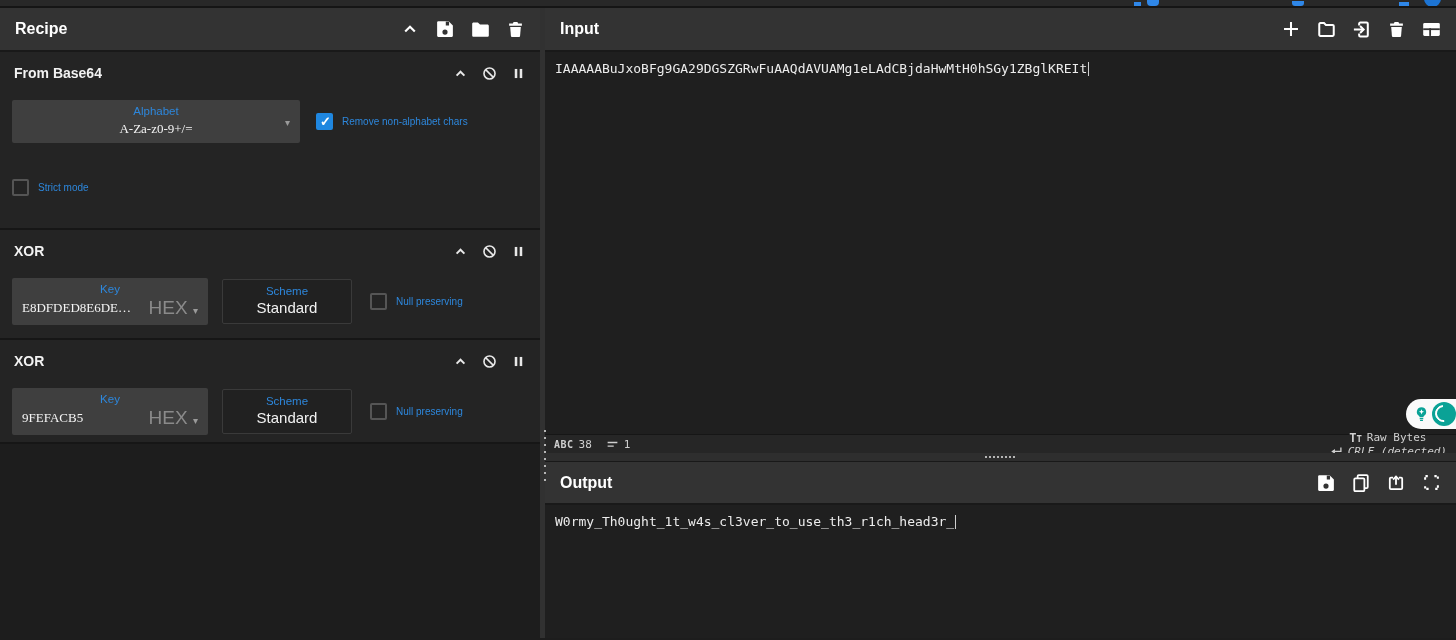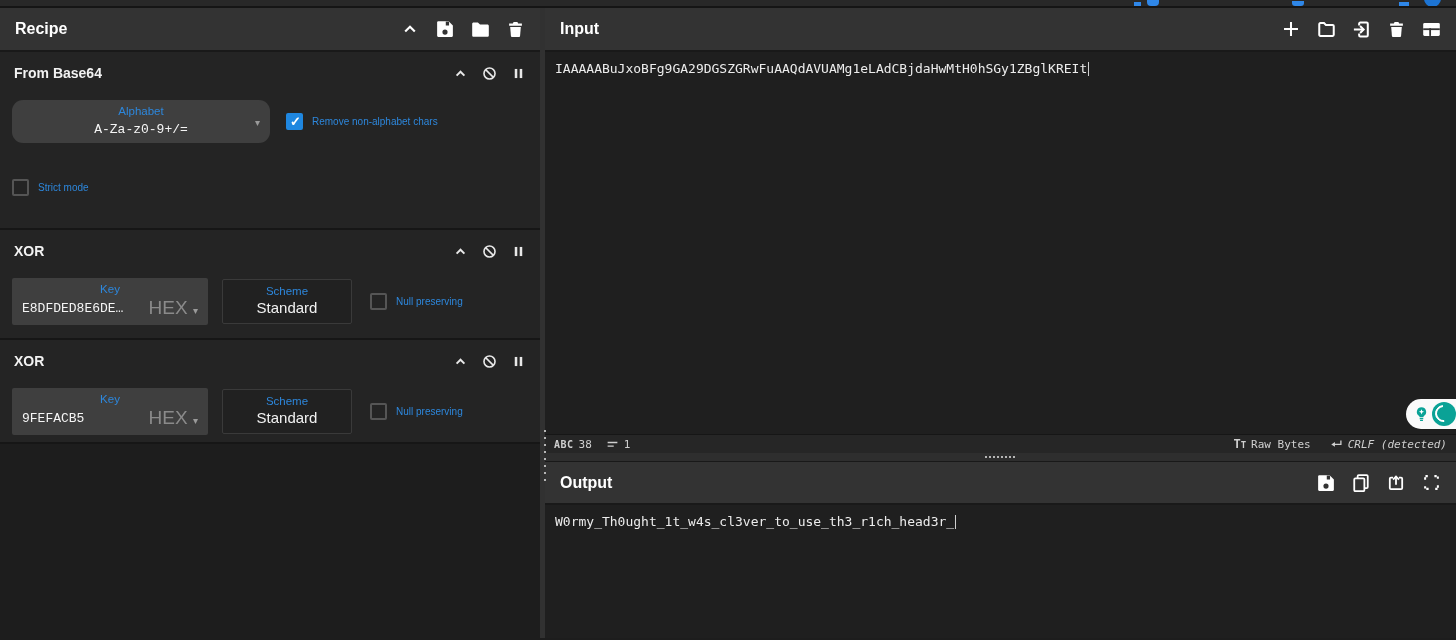--- a/index.html
+++ b/index.html
@@ -32,22 +32,22 @@
   .op-header { height:42px; display:flex; align-items:center; padding:0 14px; }
   .op-title { font-size:14px; font-weight:bold; color:#f2f2f2; }
   .op-icons { margin-left:auto; display:flex; align-items:center; gap:13px; }
   .oicon { width:16px; height:16px; color:#e8e8e8; display:flex; align-items:center; justify-content:center; }
 
   .op-body { padding:6px 12px 16px; }
   .row { display:flex; align-items:center; }
 
   .arg-box { background:#3f3f3f; border-radius:2px; padding:5px 10px 6px; position:relative; }
   .arg-label { display:block; color:#2d87dc; font-size:11.5px; margin-bottom:2px; }
-  .arg-value { color:#f5f5f5; font-family:Liberation Mono, monospace; font-size:13px; }
-  .arg-box.alphabet { width:258px;border-radius:11px; }
+  .arg-value { color:#f5f5f5; font-family:Liberation Serif, serif; font-size:13px; }
+  .arg-box.alphabet { width:288px; }
   .arg-box.key { width:196px; }
   .key-inner { display:flex; align-items:center; }
   .hex-toggle { margin-left:auto; color:#8a8a8a; font-size:19px; white-space:nowrap; }
   .caret { color:#9a9a9a; font-size:10px; }
   .caret::after { content:"▾"; }
   .alphabet .caret { position:absolute; right:10px; top:17px; }
 
   .select-box { background:#212121; border:1px solid #3a3a3a; border-radius:2px; padding:5px 12px 6px; width:130px; margin-left:14px; }
   .select-box .sel-value { color:#f2f2f2; font-size:15px; font-family:"Liberation Sans", sans-serif; }
 
@@ -75,21 +75,21 @@
                  border-radius:15px 0 0 15px; display:flex; align-items:center; padding-left:7px; overflow:hidden; }
   .magic-circle { width:24px; height:24px; border-radius:50%; background:#0aa296; margin-left:2px; flex:none; position:relative; }
   .magic-circle::after { content:""; position:absolute; left:3px; top:3px; width:13px; height:13px;
                          border:2px solid #fff; border-radius:50%; border-right-color:transparent; border-top-color:transparent; transform:rotate(40deg); }
 
   
   .status-bar { height:19px; background:#262626; border-top:1px solid #161616; flex:none;
                 display:flex; align-items:center; padding:0 9px;
                 font-family:"DejaVu Sans Mono", monospace; font-size:11px; color:#cfcfcf; }
   .sb-item { display:flex; align-items:center; gap:5px; margin-right:14px; }
-  .sb-right { margin-left:auto; display:flex; align-items:center; }
+  .sb-right { margin-left:auto; display:flex; align-items:center;flex-direction:column; }
   .sb-right .sb-item { margin-right:0; margin-left:18px; }
   .abc-icon { font-size:10px; font-weight:bold; letter-spacing:0.5px; color:#cfcfcf; }
   .tt-icon b:first-child { font-size:12px; } .tt-icon b:last-child { font-size:9px; }
   .eol-text { font-style:italic; }
 
   
   .splitter { height:8px; background:#2e2e2e; position:relative; flex:none; }
   .hdots { position:absolute; top:3px; left:calc(50% - 16px); display:flex; gap:2px; }
   .hdots i { width:2px; height:2px; background:#b5b5b5; display:block; }
   .vdots { position:absolute; left:544px; top:430px; display:flex; flex-direction:column; gap:5px; z-index:5; }

